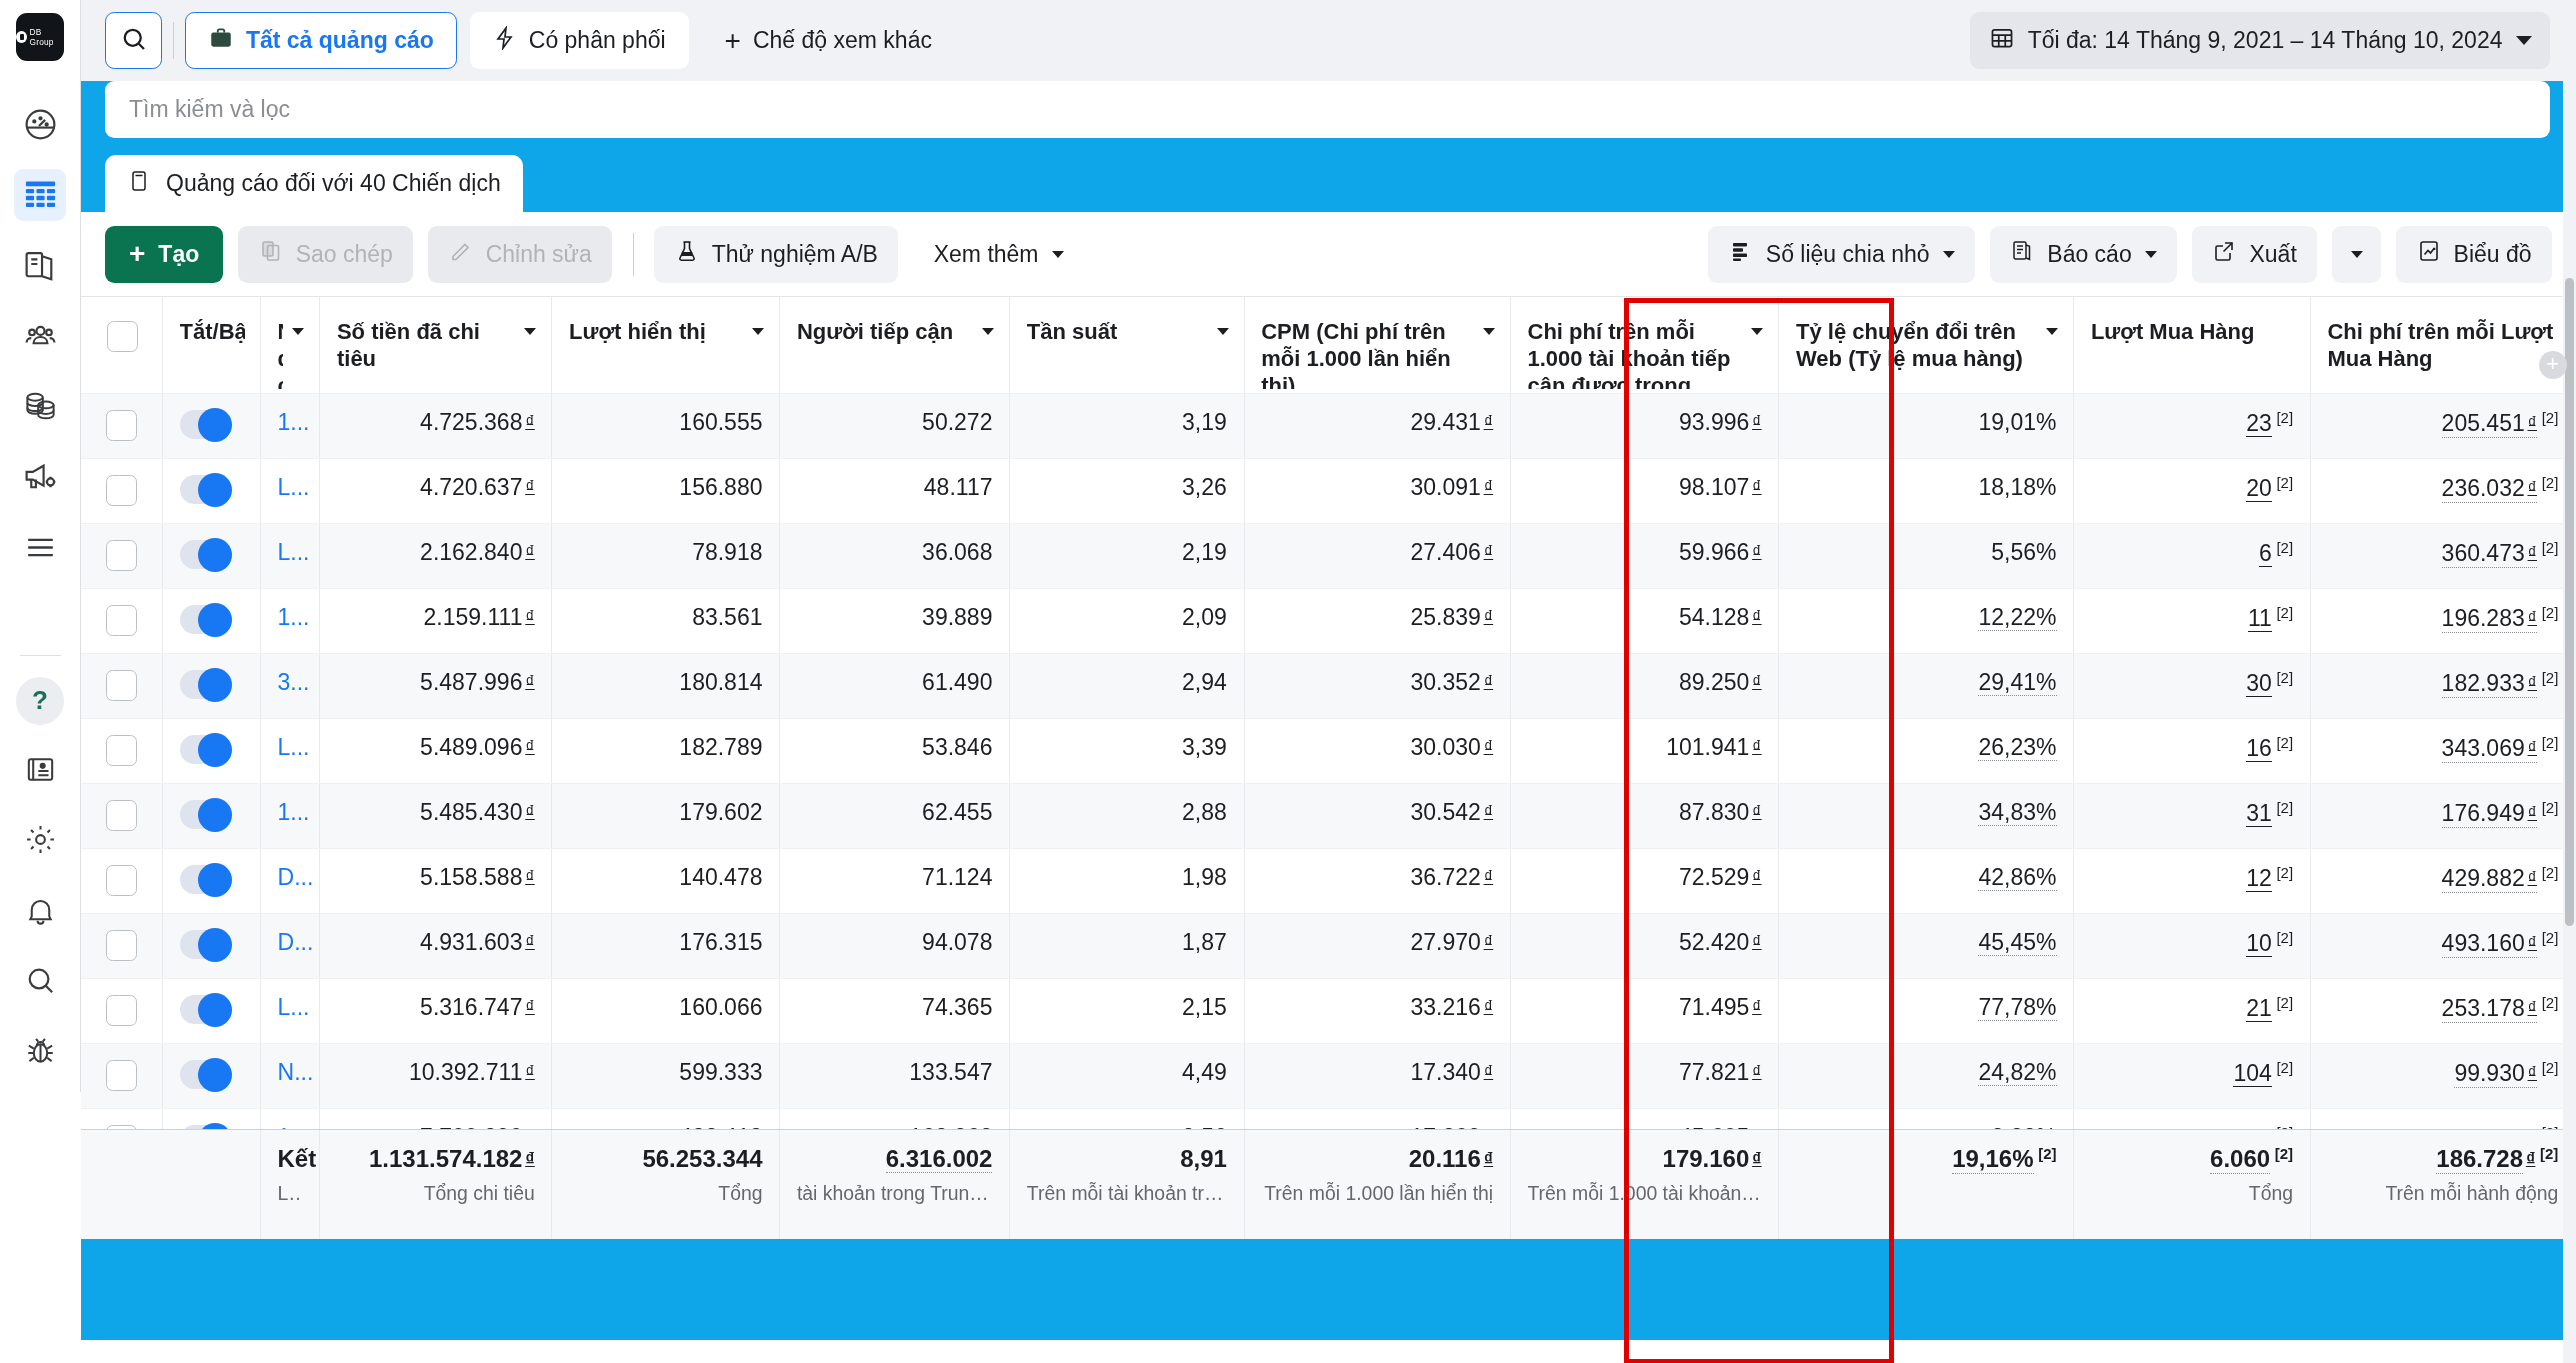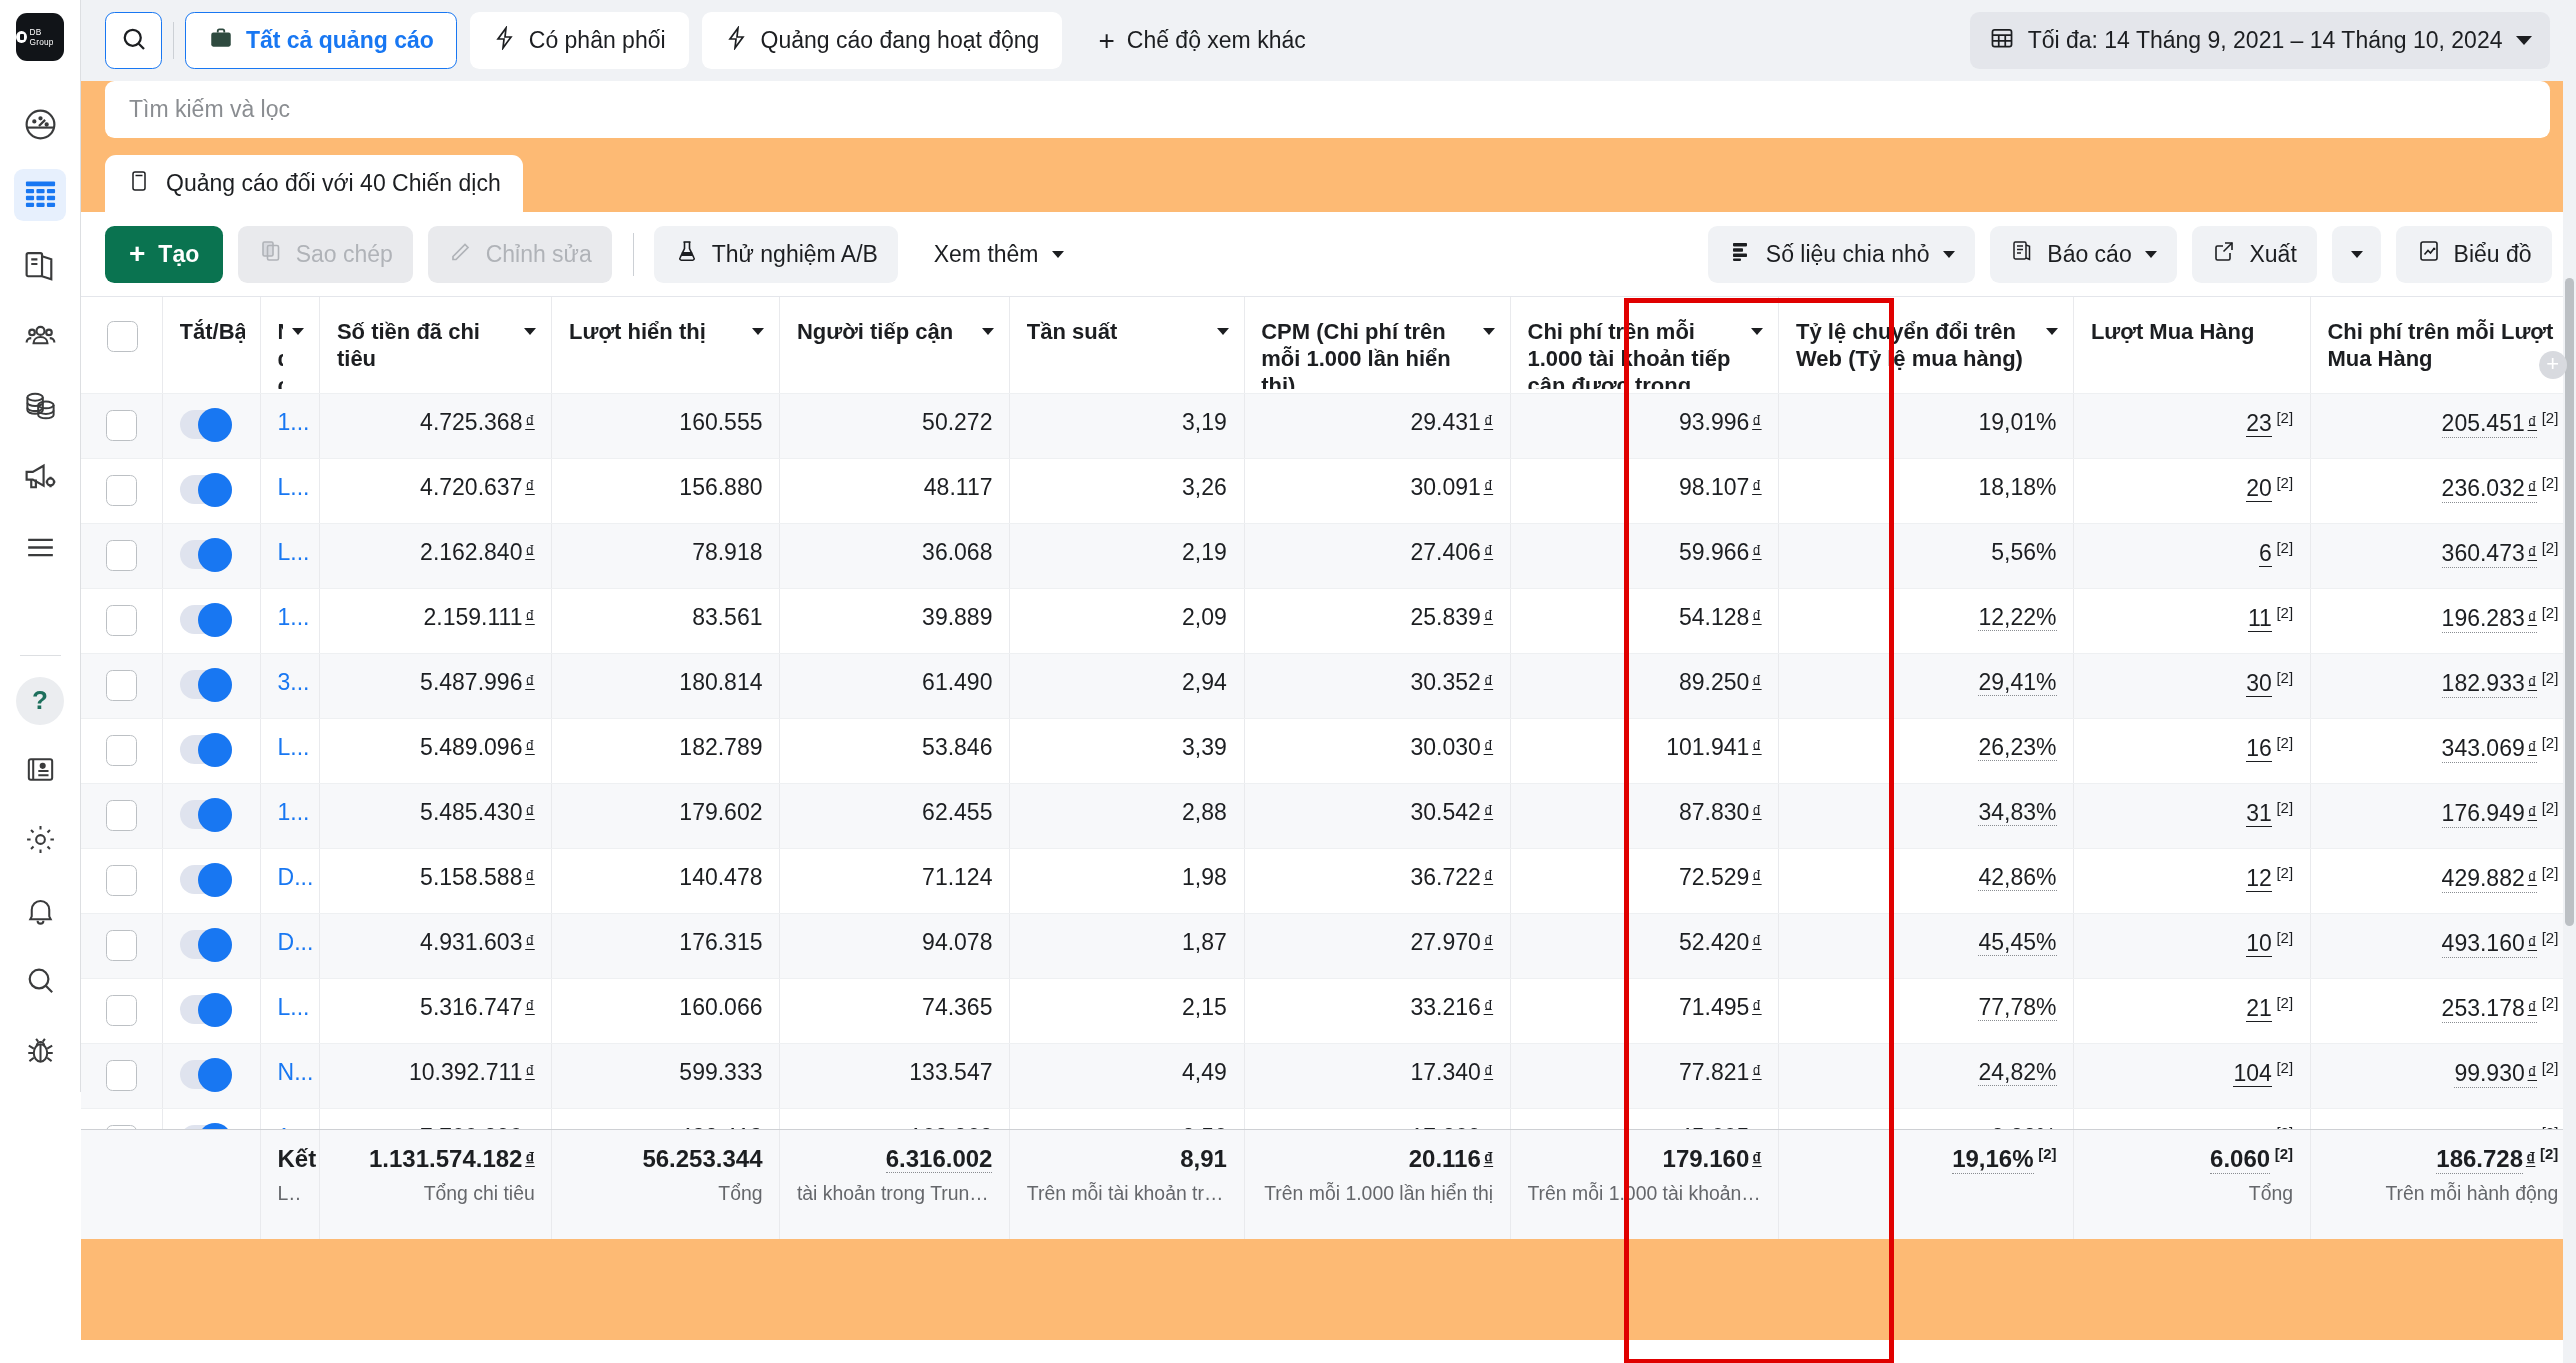--- a/index.html
+++ b/index.html
@@ -42,21 +42,21 @@
   .rail-spacer { flex: 1 1 auto; }
   .rail-sep { width: 41px; height: 0.9px; background: #dddfe2; margin: 7.4px 0 3.7px; }
   .rail-help {
     width: 48px; height: 48px; border-radius: 50%; background: #ebedf0;
     display: flex; align-items: center; justify-content: center;
     color: #1d6f5c; font-size: 26px; font-weight: 700; margin-top: 16.7px;
   }
   .rail-bottom { display: flex; flex-direction: column; align-items: center; padding-bottom: 15px; }
 
   
-  .main { flex: 1 1 auto; height: 1340px; position: relative; background: #fdba74; }
+  .main { flex: 1 1 auto; height: 1340px; position: relative; background: #0ea5e9; }
 
   
   .topbar {
     height: 81px; background: #f0f2f5; display: flex; align-items: center;
     padding: 0 26px 0 24px; gap: 0;
   }
   .icon-btn {
     width: 57px; height: 57px; border: 0.9px solid #1877f2; border-radius: 9.3px;
     background: #fff; display: flex; align-items: center; justify-content: center;
     color: #1c1e21;
@@ -355,28 +355,20 @@
 
       <div class="pill">
         <span>
           <svg width="24" height="24" viewBox="0 0 24 24" fill="none" stroke="#1c1e21" stroke-width="1.7">
             <path d="M13 2L5 13h6l-1 9 8-11h-6z"></path>
           </svg>
         </span>
         <span>Có phân phối</span>
       </div>
 
-      <div class="pill">
-        <span>
-          <svg width="24" height="24" viewBox="0 0 24 24" fill="none" stroke="#1c1e21" stroke-width="1.7">
-            <path d="M13 2L5 13h6l-1 9 8-11h-6z"></path>
-          </svg>
-        </span>
-        <span>Quảng cáo đang hoạt động</span>
-      </div>
 
       <div class="pill ghost">
         <span style="font-size:28px;line-height:1">+</span>
         <span>Chế độ xem khác</span>
       </div>
 
       <div class="top-spacer"></div>
 
       <div class="daterange">
         <span>

